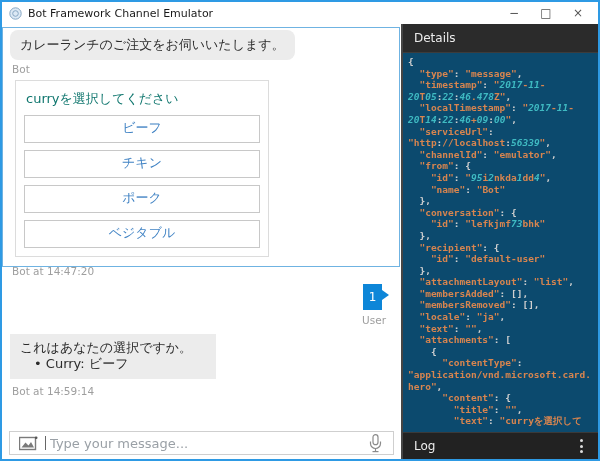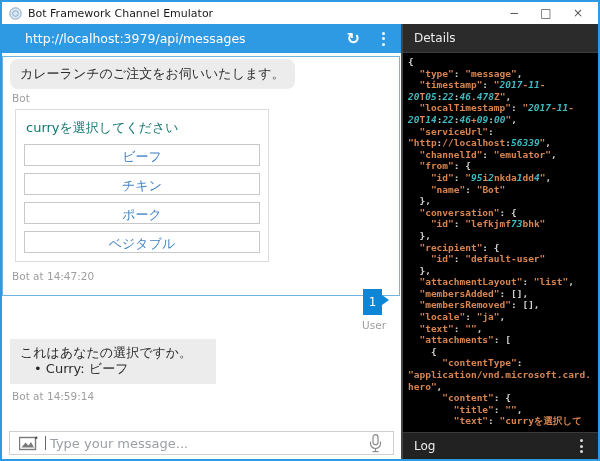--- a/index.html
+++ b/index.html
@@ -23,39 +23,39 @@
   .kebab i{width:3px;height:3px;border-radius:50%;background:currentColor;display:block;}
   
   .chat{flex:1;position:relative;overflow:hidden;background:#fff;}
   .selection-outline{position:absolute;left:0;right:1px;top:3px;height:240px;border:1px solid #6fb3e2;pointer-events:none;}
   .bubble{background:#ececec;color:#2b2b2b;font-size:13px;line-height:16px;padding:7px 10px;width:fit-content;max-width:360px;}
   .bubble1{margin:6px 0 0 8px;border-radius:8px;}
   .meta{font-size:10.5px;color:#9e9e9e;}
   .meta1{margin:3px 0 0 10px;}
   .card{margin:5px 0 0 13px;width:254px;border:1px solid #dcdcdc;background:#fff;padding:8px;}
   .card-title{font-size:13px;color:#0f766e;margin:1px 0 1px 2px;}
-  .card-btn{margin-top:7px;height:22px;line-height:23px;border:1px solid #c8c8c8;background:#fff;color:#4183c4;font-size:13px;text-align:center;cursor:pointer;}
+  .card-btn{margin-top:7px;height:28px;line-height:23px;border:1px solid #c8c8c8;background:#fff;color:#4183c4;font-size:13px;text-align:center;cursor:pointer;}
   .meta2{margin:8px 0 0 10px;}
   .user-row{display:flex;justify-content:flex-end;margin:7px 19px 0 0;}
   .user-bubble{position:relative;width:19px;height:26px;background:#0d86d8;color:#fff;font-size:12px;display:flex;align-items:center;justify-content:center;}
   .user-bubble::after{content:"";position:absolute;right:-7px;top:6px;border-top:5px solid transparent;border-bottom:5px solid transparent;border-left:7px solid #0d86d8;}
   .user-label{text-align:right;margin:4px 15px 0 0;}
   .bubble2{margin:8px 0 0 8px;padding:6px 24px 7px 10px;}
   .bullet-item{margin-left:14px;}
   .bullet-item::before{content:"•  ";color:#2b2b2b;}
   .meta3{margin:6px 0 0 10px;}
   
   .composer{flex:0 0 24px;margin:1px 7px 4px 7px;border:1px solid #cfcfcf;background:#fff;display:flex;align-items:center;}
   .attach-btn{padding:0 7px 0 9px;display:flex;align-items:center;}
   .caret{width:1px;height:14px;background:#666;}
   .composer input{flex:1;border:none;outline:none;font-size:13px;color:#8b5cf6;padding:0 4px;font-family:inherit;background:transparent;}
   .composer input::placeholder{color:#9aa0a6;}
   .mic-btn{padding:0 11px 0 6px;display:flex;align-items:center;}
   
-  .right{flex:1;background:#000000;display:flex;flex-direction:column;min-width:0;}
+  .right{flex:1;background:#0c4a6e;display:flex;flex-direction:column;min-width:0;}
   .details-header{flex:0 0 29px;background:#2b2b2b;color:#ececec;font-size:12px;display:flex;align-items:center;padding:0 11px;border-bottom:1px solid #3c3c3c;}
   .json{flex:1;overflow:hidden;padding:3px 2px 0 5px;font-family:"DejaVu Sans Mono","Liberation Mono",monospace;font-weight:bold;font-size:9.5px;}
   .j-line{white-space:pre;line-height:11.6px;height:11.6px;overflow:hidden;}
   .j-str{color:#d8854f;}
   .j-num{color:#3fbac2;font-style:italic;}
   .j-punc{color:#d0d0d0;}
   .log-header{flex:0 0 27px;background:#222;border-top:1px solid #3a3a3a;color:#ececec;font-size:12px;display:flex;align-items:center;padding:0 11px;gap:36px;}
   .log-header .spacer{flex:1;}
   .log-kebab{color:#ddd;}
 </style>
@@ -74,29 +74,20 @@
     <span class="window-title">Bot Framework Channel Emulator</span>
     <span class="win-btn">−</span>
     <span class="win-btn">□</span>
     <span class="win-btn">×</span>
   </div>
 
   <div class="main">
 
     <div class="left">
 
-      <div class="addressbar">
-        <span class="url">http://localhost:3979/api/messages</span>
-        <span class="refresh-btn">↻</span>
-        <span class="kebab">
-            <i></i>
-            <i></i>
-            <i></i>
-          </span>
-      </div>
 
       <div class="chat">
         <div class="selection-outline"></div>
 
         <div class="bubble bubble1">カレーランチのご注文をお伺いいたします。</div>
         <div class="meta meta1">Bot</div>
 
         <div class="card">
           <div class="card-title">curryを選択してください</div>
           <div class="card-btn">ビーフ</div>

